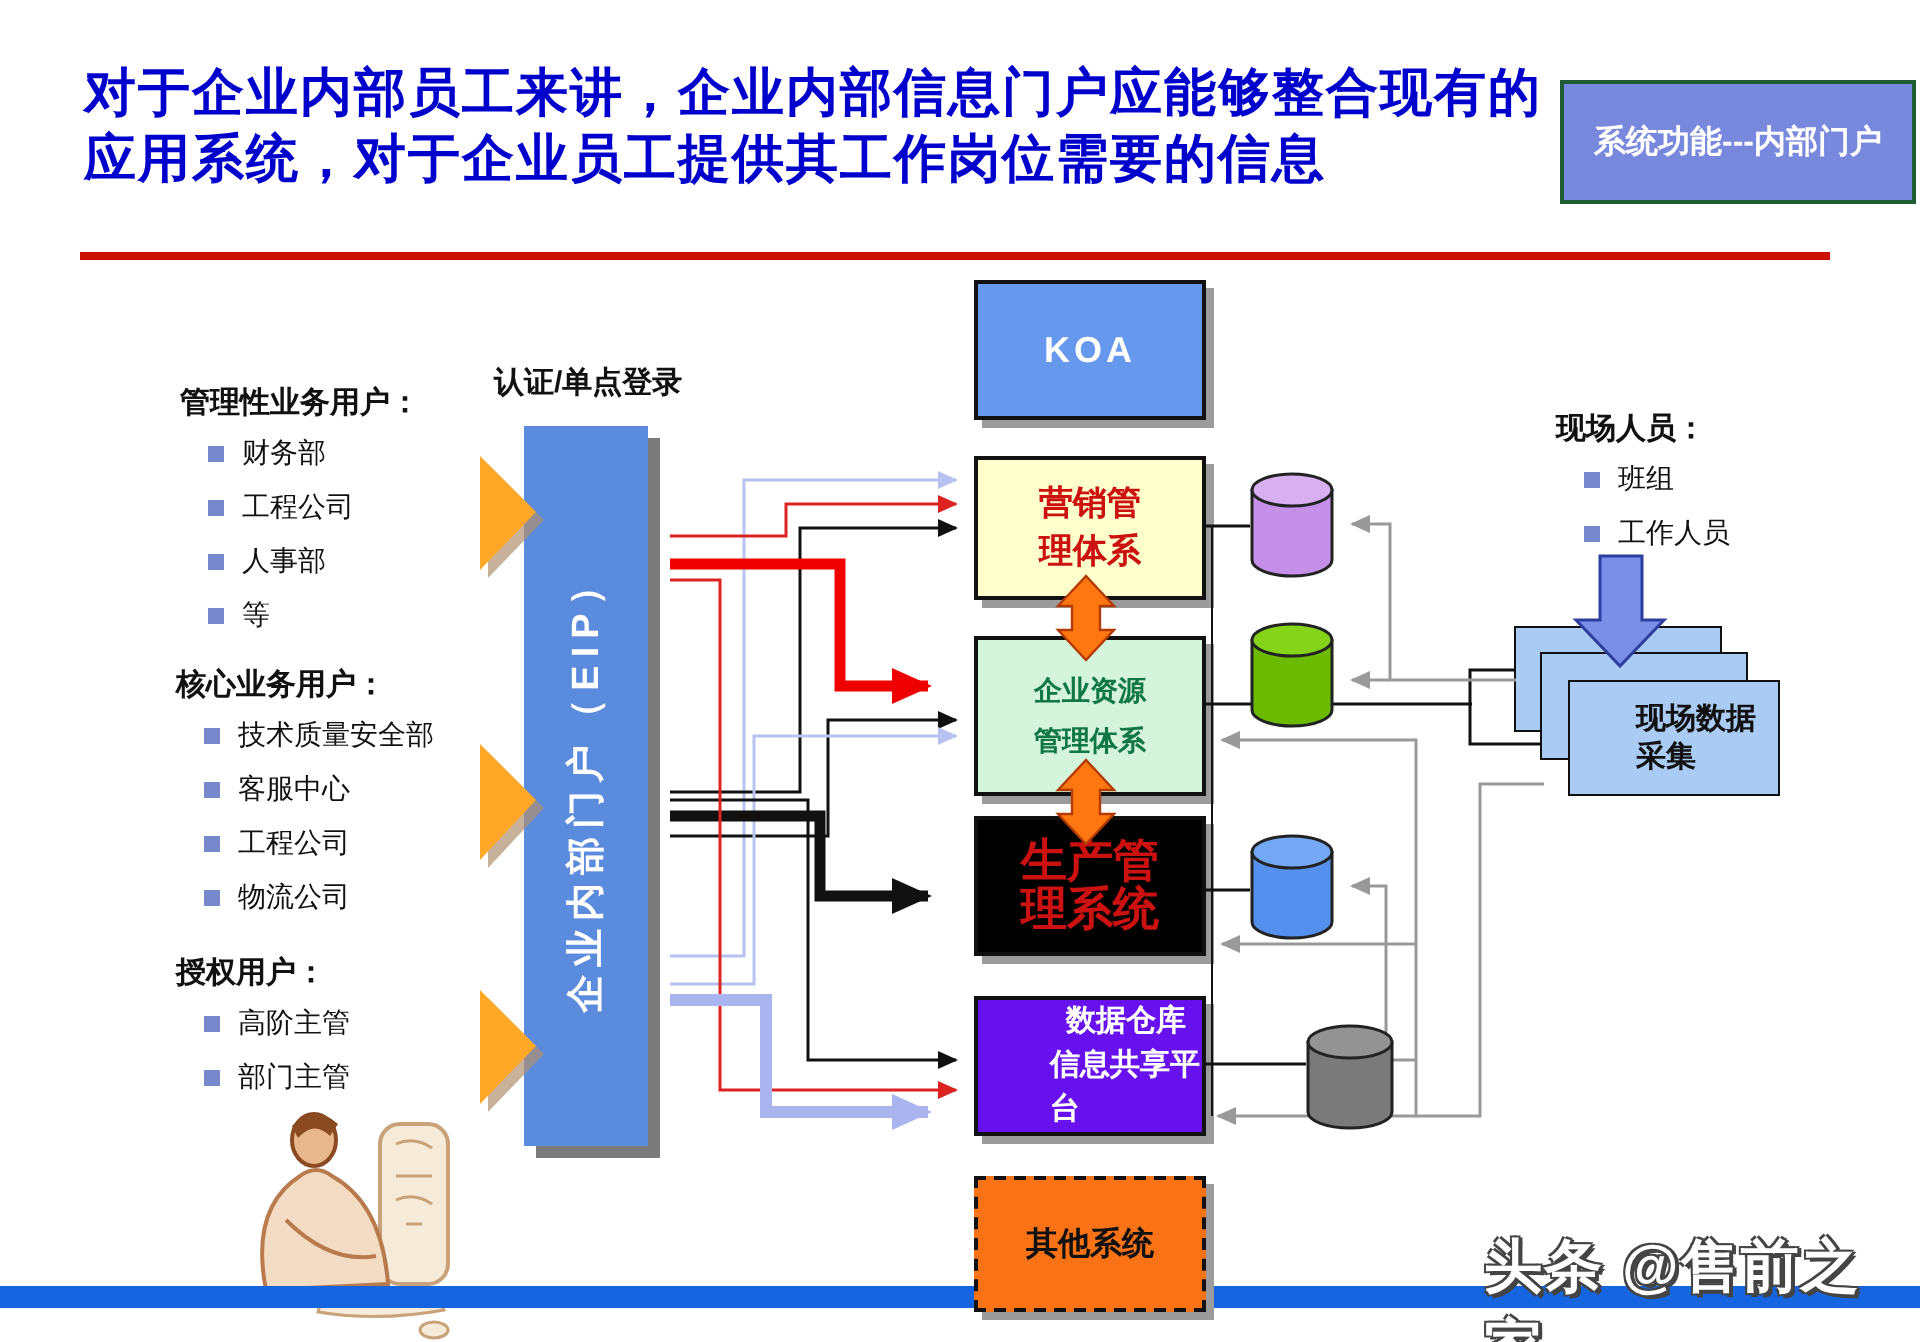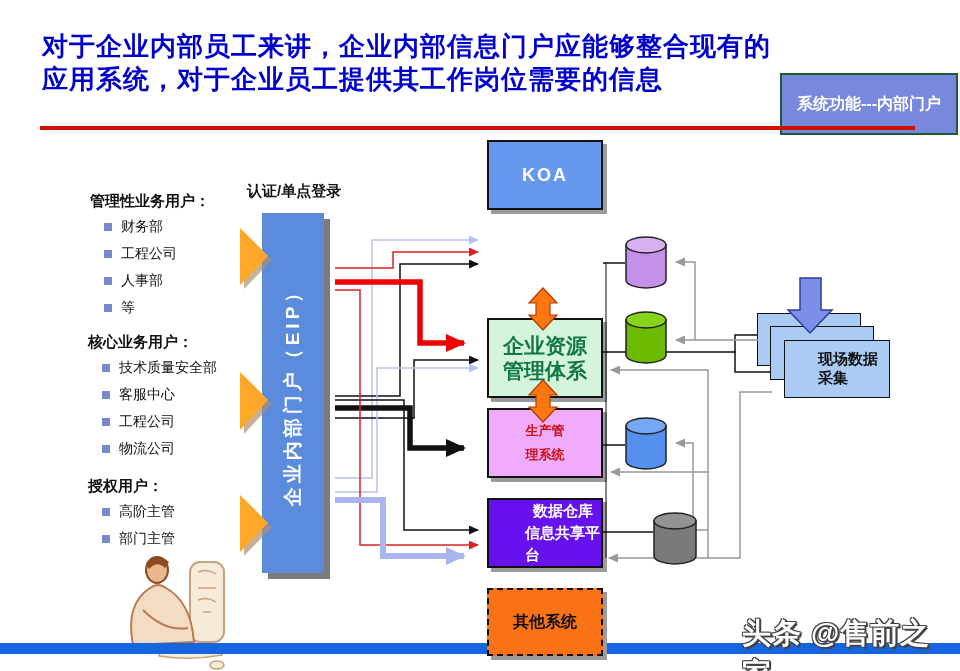--- a/index.html
+++ b/index.html
@@ -3,21 +3,21 @@
 <meta charset="utf-8">
 <style>
   html,body{margin:0;padding:0;background:#ffffff;}
   .slide{position:relative;width:960px;height:671px;background:#ffffff;overflow:hidden;
          font-family:"Liberation Sans",sans-serif;}
   
   .title{position:absolute;left:42px;top:30px;width:745px;font-size:26px;line-height:33px;
          font-weight:bold;color:#0000cc;letter-spacing:1px;}
   .badge{position:absolute;left:780px;top:40px;width:178px;height:62px;background:#7788dd;
          border:2px solid #1f5c36;box-sizing:border-box;display:flex;align-items:center;
-         justify-content:center;color:#ffffff;font-weight:bold;font-size:16px;margin-top:33px;}
+         justify-content:center;color:#ffffff;font-weight:bold;font-size:16px;}
   .divider{position:absolute;left:40px;top:126px;width:875px;height:4px;background:#cc1100;}
   
   .ugroup{position:absolute;color:#111;}
   .ugroup .gt{font-size:15px;font-weight:bold;margin-bottom:7px;}
   .ugroup ul{list-style:none;margin:0;padding:0 0 0 14px;}
   .ugroup li{display:flex;align-items:center;font-size:14px;margin-bottom:9px;}
   .sq{display:inline-block;width:8px;height:8px;background:#7788cc;margin-right:9px;flex:0 0 auto;}
   #g1{left:90px;top:192px;} #g2{left:88px;top:333px;} #g3{left:88px;top:477px;}
   
   .auth{position:absolute;left:247px;top:182px;font-size:15px;font-weight:bold;color:#111;}
@@ -25,22 +25,22 @@
            box-shadow:6px 6px 0 rgba(90,90,90,.8);}
   .eip-label{position:absolute;left:262px;top:213px;width:360px;height:62px;transform-origin:0 0;
              transform:rotate(-90deg) translateX(-100%);display:flex;align-items:center;
              justify-content:center;color:#ffffff;font-weight:bold;font-size:19px;letter-spacing:4px;}
   
   .sysbox{position:absolute;left:487px;width:116px;border:2px solid #111;box-sizing:border-box;
           box-shadow:4px 4px 0 #9b9b9b;display:flex;flex-direction:column;align-items:center;
           justify-content:center;font-weight:bold;z-index:2;}
   #koa{top:140px;height:70px;background:#6699ee;color:#ffffff;font-size:18px;letter-spacing:2px;}
   #marketing{top:228px;height:72px;background:#ffffcc;color:#cc1111;font-size:17px;line-height:24px;}
-  #erp{top:318px;height:80px;background:#d4f5dc;color:#117744;font-size:21px;line-height:25px;}
-  #production{top:408px;height:70px;background:#f0abfc;color:#cc1111;font-size:13px;line-height:24px;}
+  #erp{top:318px;height:80px;background:#d4f5dc;color:#117744;font-size:14px;line-height:25px;}
+  #production{top:408px;height:70px;background:#000000;color:#cc1111;font-size:23px;line-height:24px;font-family:Liberation Serif, serif;}
   #warehouse{top:498px;height:70px;background:#6611ee;color:#ffffff;font-size:15px;line-height:22px;padding-left:36px;}
   #other{top:588px;height:68px;background:#f97316;color:#111;border:2px dashed #111;font-size:16px;}
   
   #fieldpanel{left:778px;top:205px;}
   .stackbox{position:absolute;background:#aaccf4;border:1.5px solid #111;box-sizing:border-box;z-index:2;}
   #stack-back{left:757px;top:313px;width:104px;height:53px;}
   #stack-mid{left:770px;top:326px;width:104px;height:54px;}
   #stack-front{left:784px;top:340px;width:106px;height:58px;display:flex;align-items:center;
                justify-content:center;font-size:15px;font-weight:bold;color:#111;padding-left:33px;}
   
@@ -119,36 +119,53 @@
     </ul>
   </div>
 
   <div class="auth">认证/单点登录</div>
   <div class="eip-bar"></div>
   <div class="eip-label">企业内部门户（EIP）</div>
 
   <div class="sysbox" id="koa">
     <div>KOA</div>
   </div>
+  <div class="sysbox" id="marketing">
+    <div>营销管</div>
+    <div>理体系</div>
+  </div>
   <div class="sysbox" id="erp">
     <div>企业资源</div>
     <div>管理体系</div>
   </div>
   <div class="sysbox" id="production">
     <div>生产管</div>
     <div>理系统</div>
   </div>
   <div class="sysbox" id="warehouse">
     <div>数据仓库</div>
     <div>信息共享平台</div>
   </div>
   <div class="sysbox" id="other">
     <div>其他系统</div>
   </div>
 
+  <div class="ugroup" id="fieldpanel">
+    <div class="gt">现场人员：</div>
+    <ul>
+      <li>
+          <span class="sq"></span>
+          <span>班组</span>
+        </li>
+      <li>
+          <span class="sq"></span>
+          <span>工作人员</span>
+        </li>
+    </ul>
+  </div>
   <div class="stackbox" id="stack-back"></div>
   <div class="stackbox" id="stack-mid"></div>
   <div class="stackbox" id="stack-front">现场数据采集</div>
 
   <svg class="clipart" width="145" height="123" viewBox="0 0 145 123">
     <rect x="95" y="14" width="34" height="80" rx="10" fill="#f6ead9" stroke="#c9a27a" stroke-width="2"></rect>
     <path d="M103,24 Q112,20 121,26 M103,40 L121,40 M103,52 Q112,48 121,54 M108,64 L116,64" fill="none" stroke="#c9a27a" stroke-width="1.5"></path>
     <path d="M38,97 Q30,56 55,40 Q63,34 71,40 Q96,54 99,94 Z" fill="#f3dcc3" stroke="#b97a4e" stroke-width="2"></path>
     <ellipse cx="62" cy="22" rx="11" ry="13" fill="#e9b78c" stroke="#8a4a22" stroke-width="2"></ellipse>
     <path d="M51,15 Q62,3 74,14 L70,20 Q62,12 54,21 Z" fill="#8a4a22"></path>

